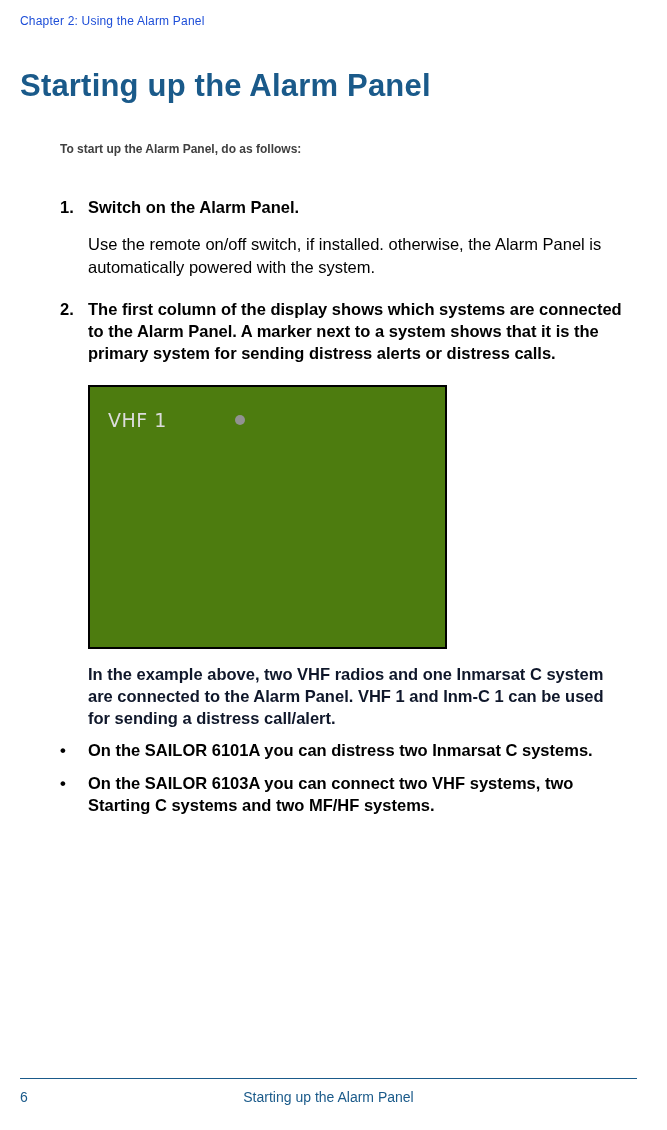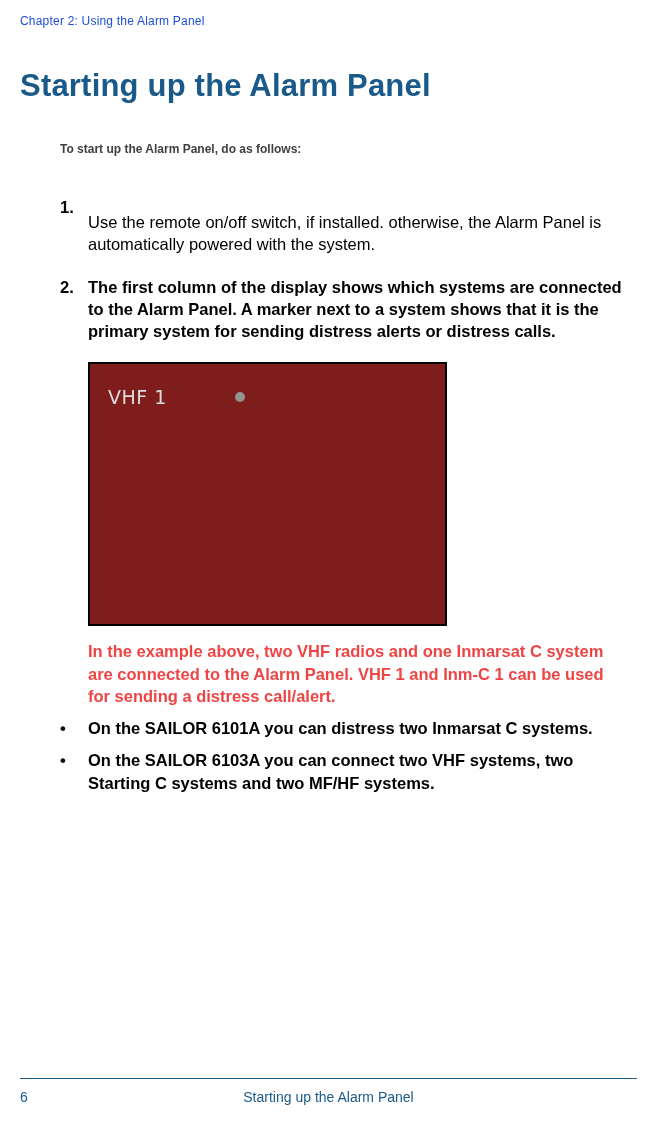--- a/index.html
+++ b/index.html
@@ -54,21 +54,21 @@
     .numbered-item .content .first-line {
       font-weight: 600;
     }
     .numbered-item .content .follow-text {
       font-weight: 400;
       margin-top: 15px;
     }
     .display-screenshot {
       width: 359px;
       height: 264px;
-      background: #7f1d1d;
+      background: #4d7c0f;
       margin-left: 68px;
       margin-top: 14px;
       margin-bottom: 14px;
       border: 2px solid #000;
       padding: 22px 18px;
       font-family: "DejaVu Sans", Arial, sans-serif;
     }
     .display-row {
       display: flex;
       align-items: center;
@@ -83,21 +83,21 @@
     }
     .display-row .marker {
       width: 10px;
       height: 10px;
       border-radius: 50%;
       background: #929292;
       margin-left: 22px;
     }
     .caption-text {
       font-size: 16.5px;
-      color: #ef4444;
+      color: #0f172a;
       font-weight: 600;
       margin-left: 68px;
       margin-right: 10px;
       line-height: 1.35;
       margin-bottom: 10px;
     }
     .bullet-item {
       display: flex;
       margin-left: 40px;
       font-size: 16.5px;
@@ -141,20 +141,21 @@
 
 <div class="chapter-header">Chapter 2:  Using the Alarm Panel</div>
 
 <h1 class="main-title">Starting up the Alarm Panel</h1>
 
 <div class="intro-text">To start up the Alarm Panel, do as follows:</div>
 
 <div class="numbered-item">
   <div class="num">1.</div>
   <div class="content">
+    <div class="first-line">Switch on the Alarm Panel.</div>
     <div class="follow-text">Use the remote on/off switch, if installed. otherwise, the Alarm Panel is automatically powered with the system.</div>
   </div>
 </div>
 
 <div class="numbered-item">
   <div class="num">2.</div>
   <div class="content">
     <div class="first-line">The first column of the display shows which systems are connected to the Alarm Panel. A marker next to a system shows that it is the primary system for sending distress alerts or distress calls.</div>
   </div>
 </div>

